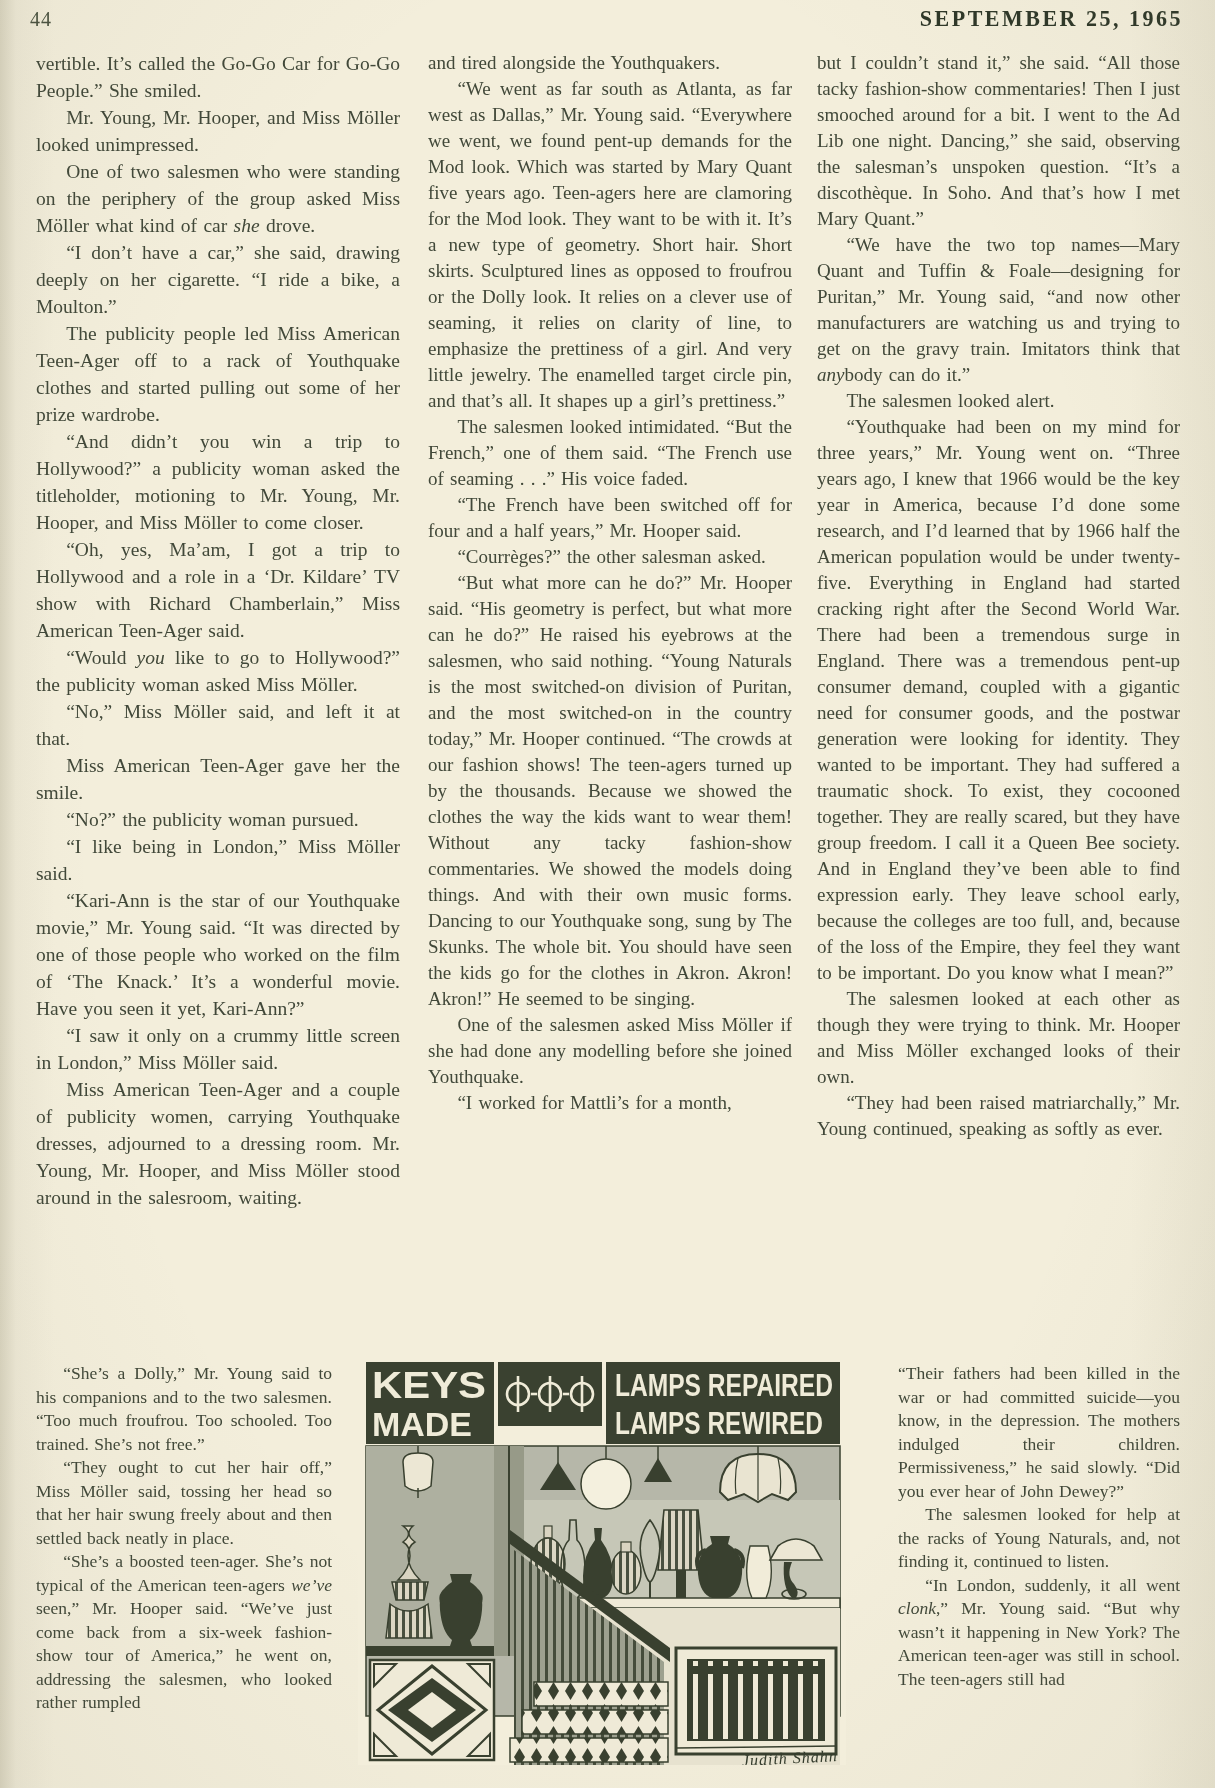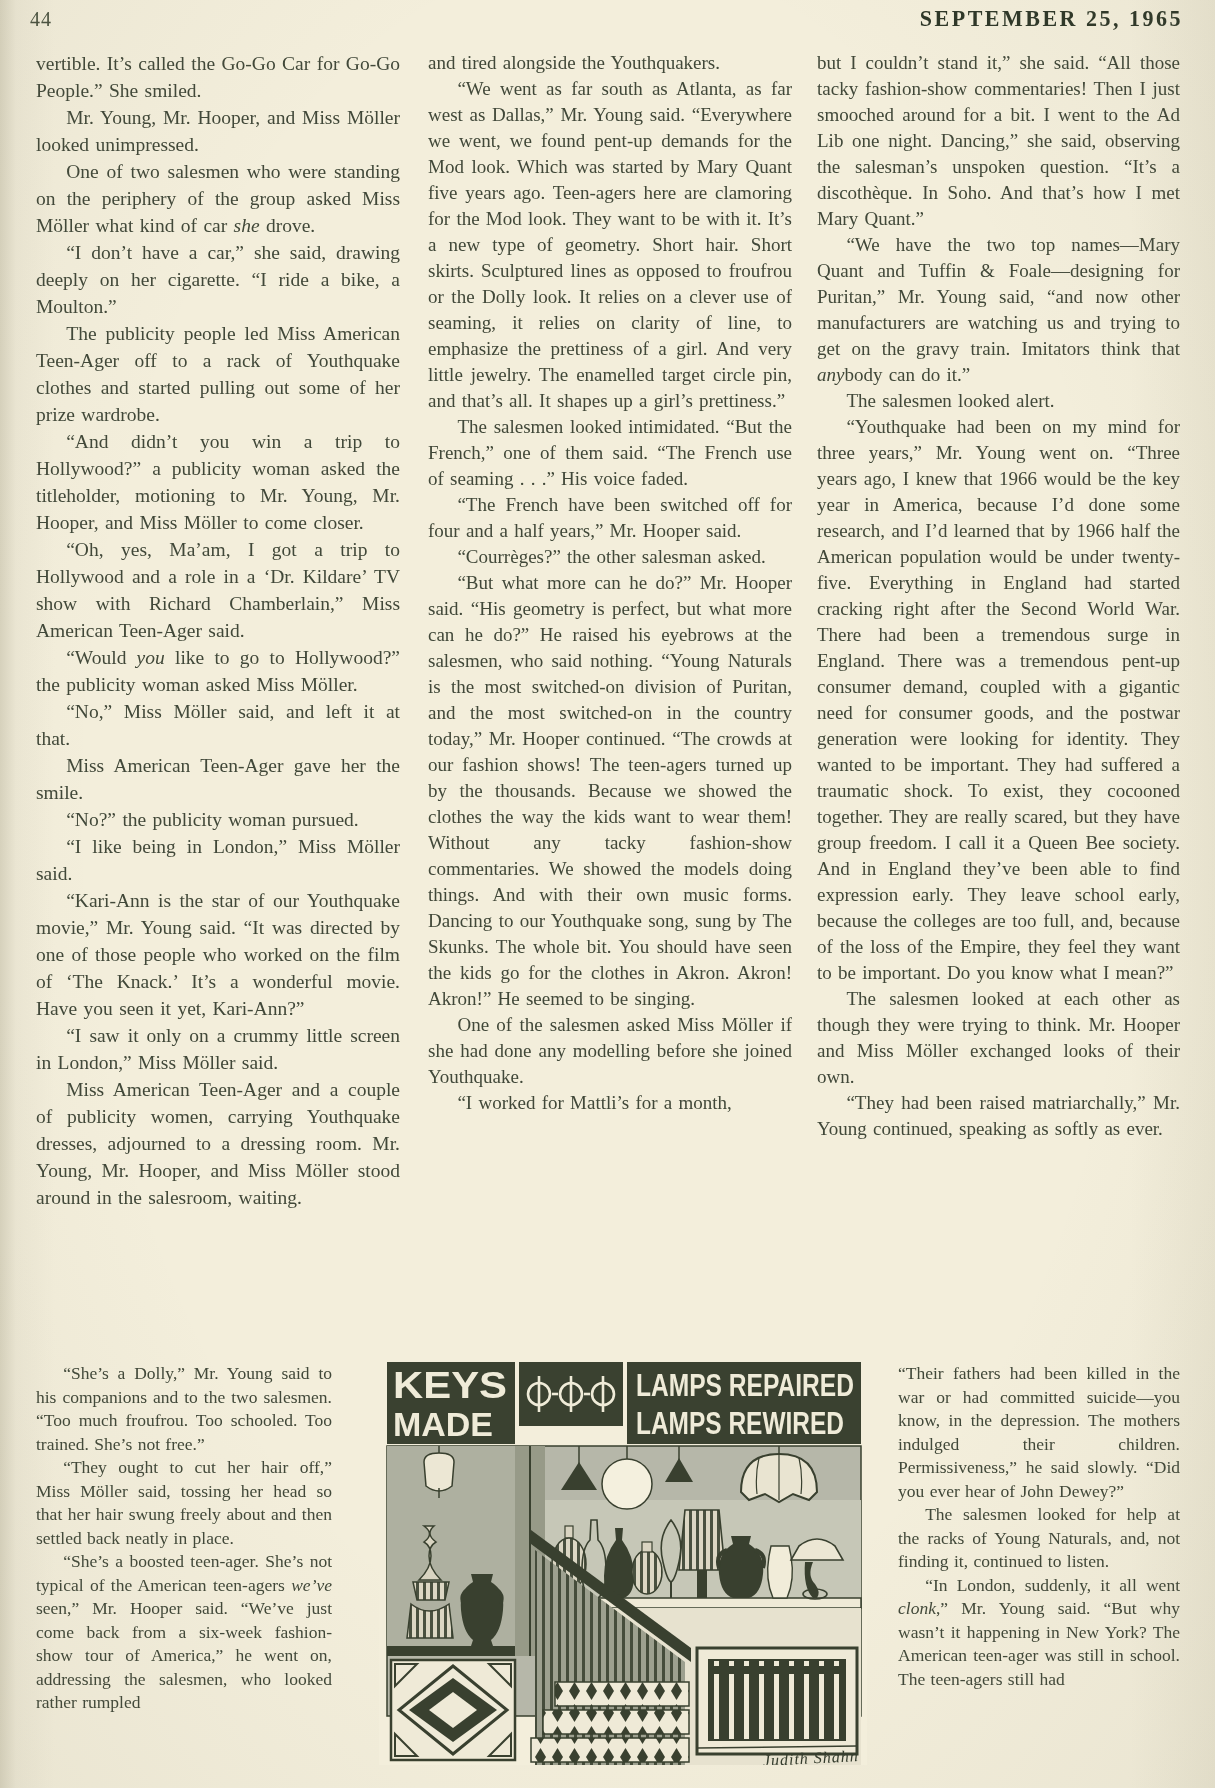--- a/index.html
+++ b/index.html
@@ -18,21 +18,21 @@
     letter-spacing:2.5px;font-family:"Liberation Serif",serif;transform:scaleY(1.05);
   }
   .col{position:absolute;text-align:justify;overflow:hidden;}
   .col-1-full{left:36px;top:50px;width:364px;height:1308px;font-size:19.5px;line-height:27px;word-spacing:1.5px;}
   .col-2{left:428px;top:50px;width:364px;height:1296px;font-size:19px;line-height:26px;word-spacing:1.5px;}
   .col-3-full{left:817px;top:50px;width:363px;height:1308px;font-size:19px;line-height:26px;word-spacing:1.5px;}
   .col-1-narrow{left:36px;top:1362px;width:296px;height:424px;font-size:17.5px;line-height:23.5px;word-spacing:1px;}
   .col-3-narrow{left:898px;top:1362px;width:282px;height:424px;font-size:17.5px;line-height:23.5px;word-spacing:1px;}
   .para{margin:0;padding:0;}
   .para.ind{text-indent:1.55em;}
-  .illus{position:absolute;left:379px;top:1350px;width:488px;height:415px;z-index:2;text-decoration:underline;}
+  .illus{position:absolute;left:358px;top:1350px;width:488px;height:415px;z-index:2;text-decoration:underline;}
   .illus svg{display:block;}
   .sig{
     font-style:italic;letter-spacing:1px;
   }
   
   body::after{
     content:"";position:absolute;inset:0;pointer-events:none;
     background:radial-gradient(ellipse at 50% 45%, rgba(255,255,255,0) 60%, rgba(120,115,90,0.07) 100%);
   }
 </style>

